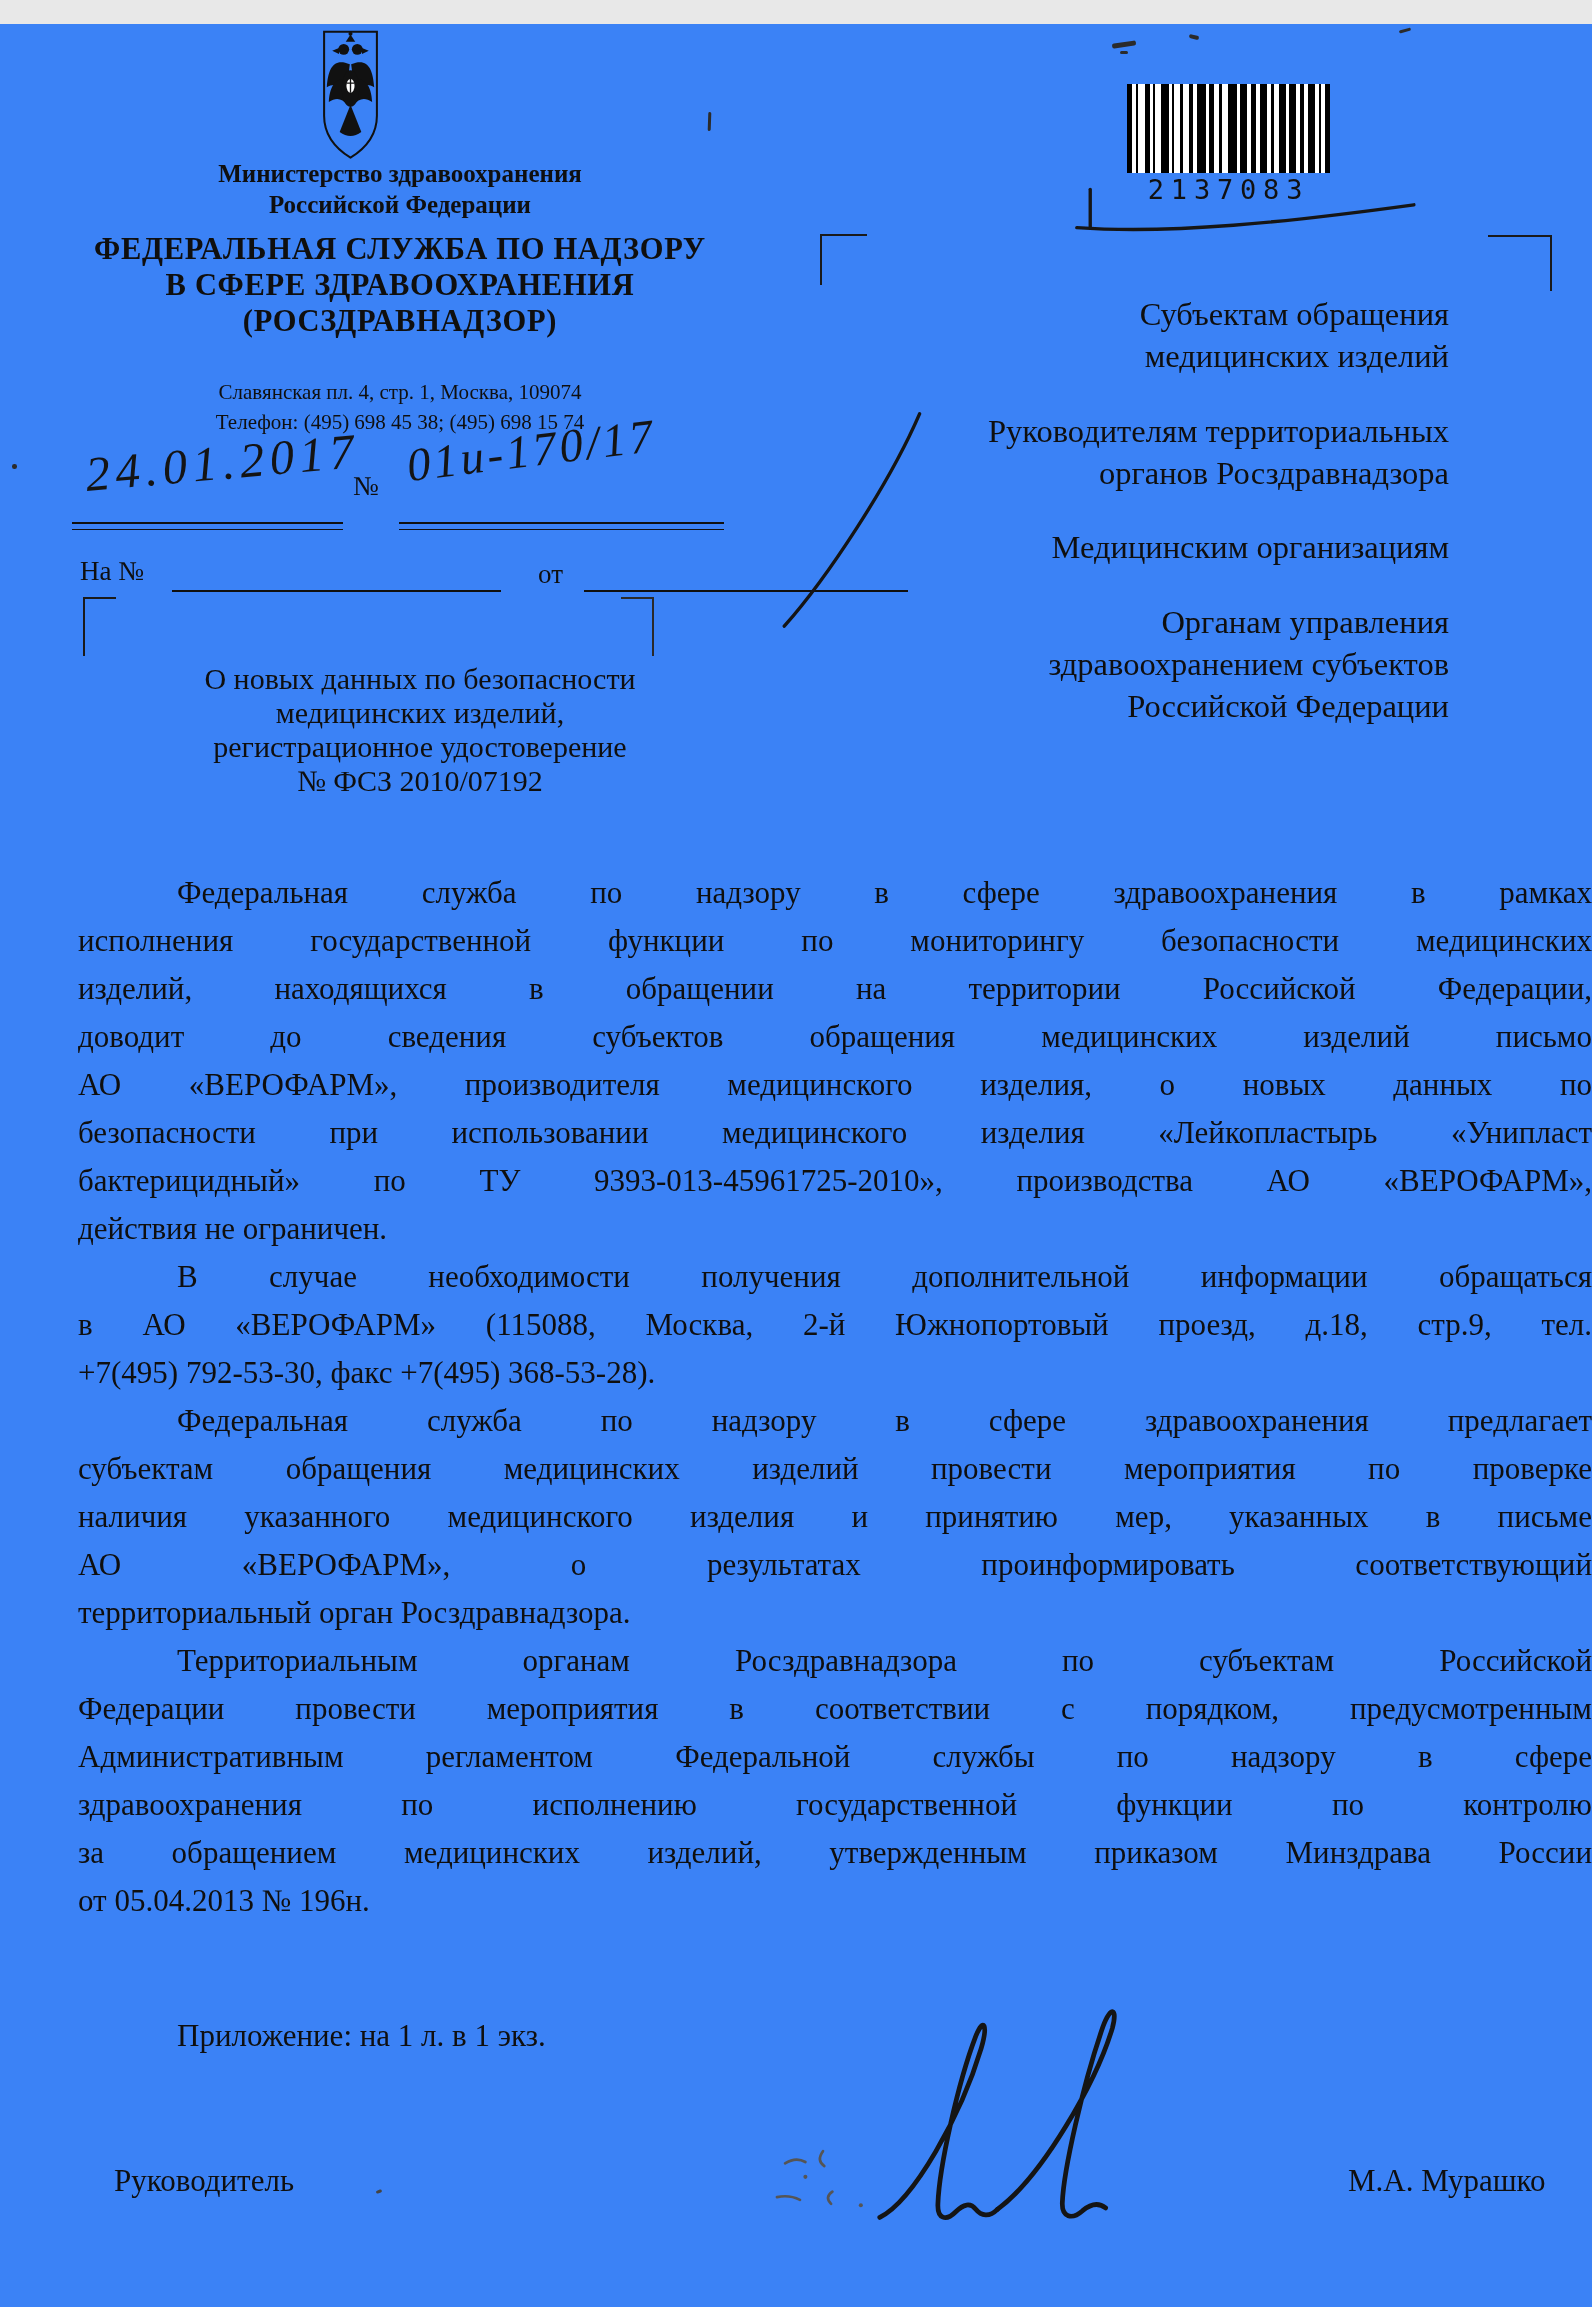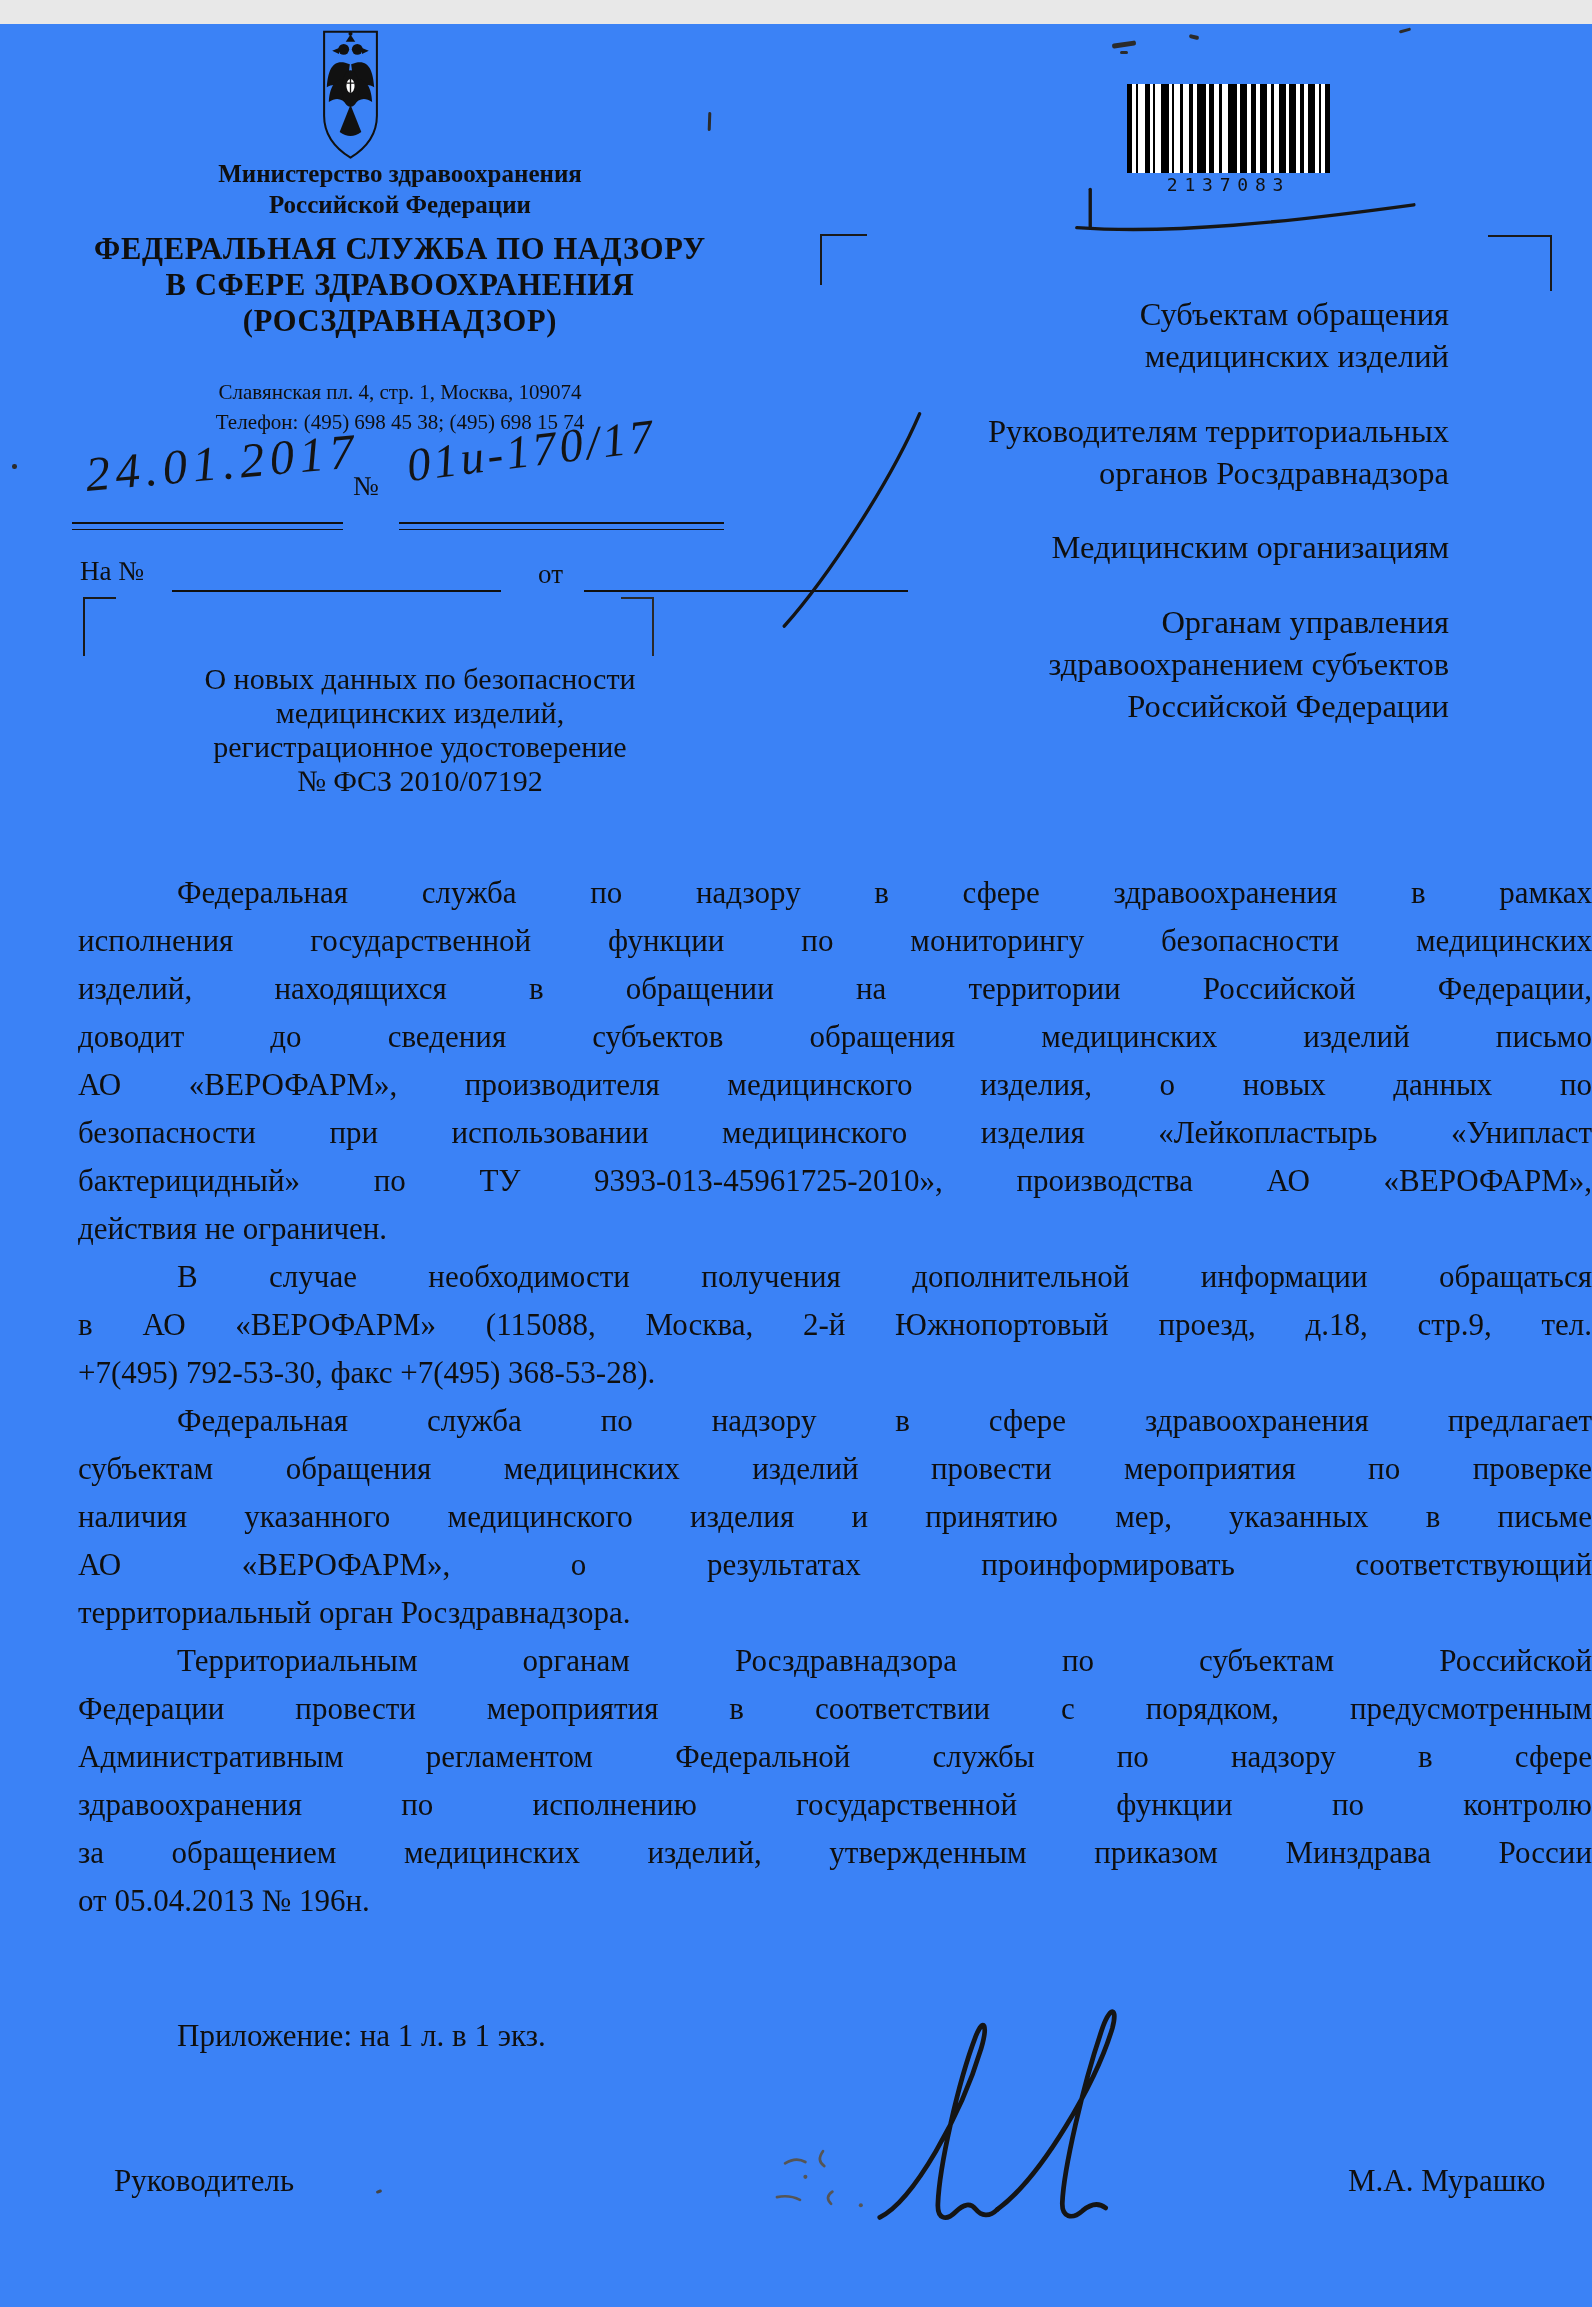--- a/index.html
+++ b/index.html
@@ -43,21 +43,21 @@
     background:linear-gradient(90deg,
     #000 0 5.4px,#fff 5.4px 8.8px,#000 8.8px 11.5px,#fff 11.5px 17.6px,#000 17.6px 23px,#fff 23px 26.4px,
     #000 26.4px 28.4px,#fff 28.4px 34px,#000 34px 42px,#fff 42px 45px,#000 45px 47px,#fff 47px 53px,
     #000 53px 56px,#fff 56px 62px,#000 62px 66px,#fff 66px 70px,#000 70px 79px,#fff 79px 82px,
     #000 82px 87px,#fff 87px 92px,#000 92px 95px,#fff 95px 101px,#000 101px 110px,#fff 110px 113px,
     #000 113px 120px,#fff 120px 124px,#000 124px 129px,#fff 129px 133px,#000 133px 140px,#fff 140px 144px,
     #000 144px 147px,#fff 147px 152px,#000 152px 159px,#fff 159px 162px,#000 162px 169px,#fff 169px 173px,
     #000 173px 177px,#fff 177px 181px,#000 181px 188px,#fff 188px 192px,#000 192px 194px,#fff 194px 198px,
     #000 198px 203px);}
   .barcode-digits{position:absolute;left:1127px;top:150px;width:203px;text-align:center;
-    font-family:"DejaVu Sans Mono",monospace;font-size:18px;letter-spacing:6.8px;color:#111;}
+    font-family:"DejaVu Sans Mono",monospace;font-size:27px;letter-spacing:6.8px;color:#111;}
 
   
   .recipients{position:absolute;left:975px;top:269px;width:474px;text-align:center;font-size:32.5px;line-height:42px;}
   .recipients p{margin:0 0 32.5px 0;text-align:right;}
 
   
   .body-block{position:absolute;left:78px;top:845px;width:1514px;}
   .bline{font-size:31px;line-height:48px;height:48px;text-align:justify;text-align-last:justify;}
   .bline.indent{padding-left:99px;}
   .bline.end{text-align-last:left;}

